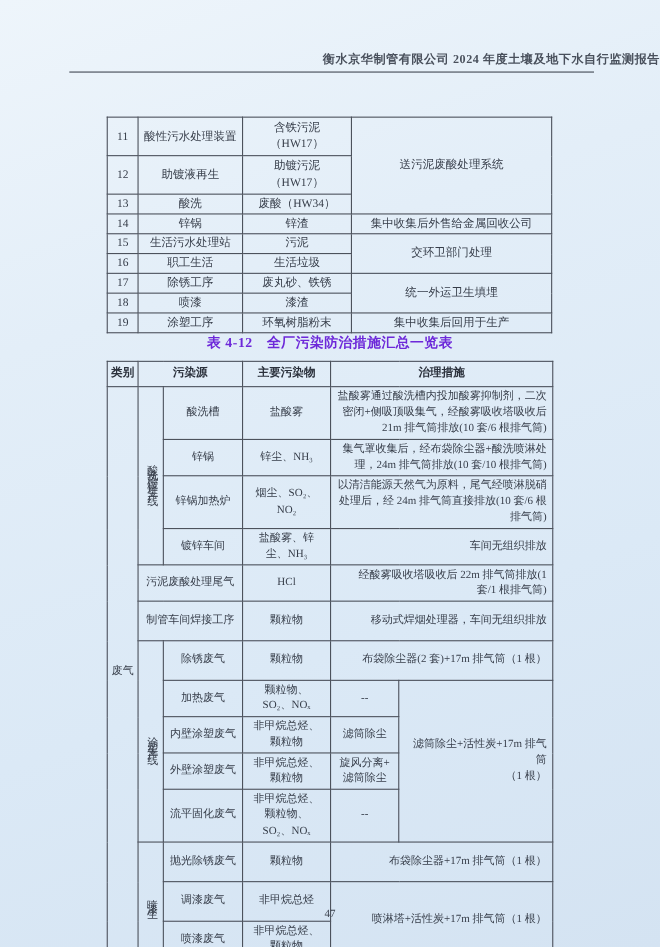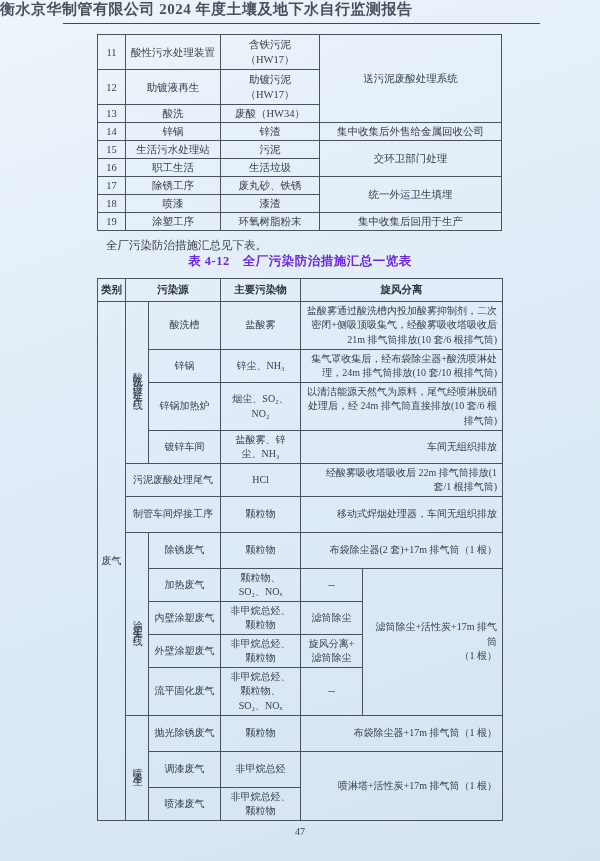--- a/index.html
+++ b/index.html
@@ -7,36 +7,36 @@
     width:600px; height:861px;
     background: linear-gradient(160deg, #eef5fb 0%, #e3eef8 30%, #dbe9f6 65%, #d4e3f2 100%);
     font-family: "Liberation Serif", "DejaVu Serif", serif;
     color:#333a46;
     overflow:hidden;
     position:relative;
   }
   .page { position:relative; width:600px; height:861px; }
 
   .header-title {
-    text-align:left; 
-    font-size:15px; font-weight:bold; color:#49505c; letter-spacing:0.5px;
+    text-align:right; padding-top:46px;
+    font-size:11px; font-weight:bold; color:#49505c; letter-spacing:0.5px;
   }
   .header-rule { border-top:1.4px solid #424853; margin:4px 60px 0 63px; }
 
   table { border-collapse:collapse; table-layout:fixed; }
   td, th {
     border:1px solid #4c525c;
     padding:1px 3px;
     text-align:center; vertical-align:middle;
     white-space:pre-line;
     overflow:hidden;
   }
 
   
-  #t1 { margin:10px 0 0 97px; width:404px; font-size:10.5px; line-height:15px; color:#363d49; }
+  #t1 { margin:40px 0 0 97px; width:404px; font-size:10.5px; line-height:15px; color:#363d49; }
   #t1 tr.r2l { height:35px; }
   #t1 tr.r1l { height:17px; }
 
   
   .intro { margin:7px 0 0 106px; font-size:11.5px; color:#3b424e; }
   .tbl-title { text-align:center; font-size:12.5px; font-weight:bold; color:#6d28d9; letter-spacing:0.5px; }
 
   
   #t2 { margin:8px 12px 0 97px; width:405px; font-size:10px; line-height:14.5px; color:#363d49; }
   #t2 th { font-weight:bold; font-size:10.5px; height:20px; color:#2b313c; }
@@ -119,38 +119,37 @@
     </tr>
     <tr class="r1l">
       <td>19</td>
       <td>涂塑工序</td>
       <td>环氧树脂粉末</td>
       <td>集中收集后回用于生产</td>
     </tr>
   </tbody>
     </table>
 
-  <div class="intro">全厂污染防治措施汇总见下表。</div>
   <div class="tbl-title">表 4-12　全厂污染防治措施汇总一览表</div>
 
   <table id="t2">
     <colgroup>
         <col style="width:28px">
         <col style="width:23px">
         <col style="width:72px">
         <col style="width:80px">
         <col style="width:62px">
         <col style="width:140px">
       </colgroup>
     <tbody>
         <tr>
       <th>类别</th>
       <th colspan="2">污染源</th>
       <th>主要污染物</th>
-      <th colspan="2">旋风分离</th>
+      <th colspan="2">治理措施</th>
     </tr>
     <tr class="rh-t">
       <td rowspan="14">废气</td>
       <td rowspan="4"><span class="vtext">酸洗热镀锌生产线</span></td>
       <td>酸洗槽</td>
       <td>盐酸雾</td>
       <td colspan="2" class="measure">盐酸雾通过酸洗槽内投加酸雾抑制剂，二次密闭+侧吸顶吸集气，经酸雾吸收塔吸收后 21m 排气筒排放(10 套/6 根排气筒)</td>
     </tr>
     <tr class="rh-d">
       <td>锌锅</td>

